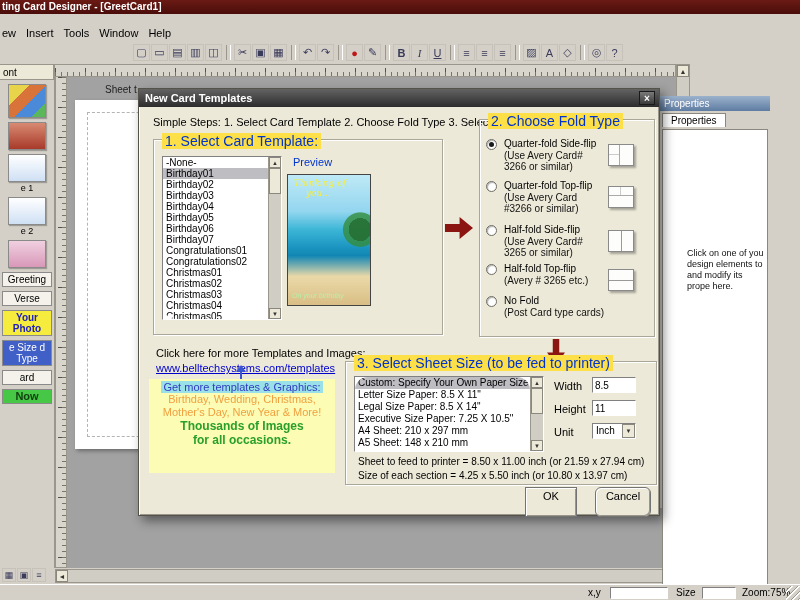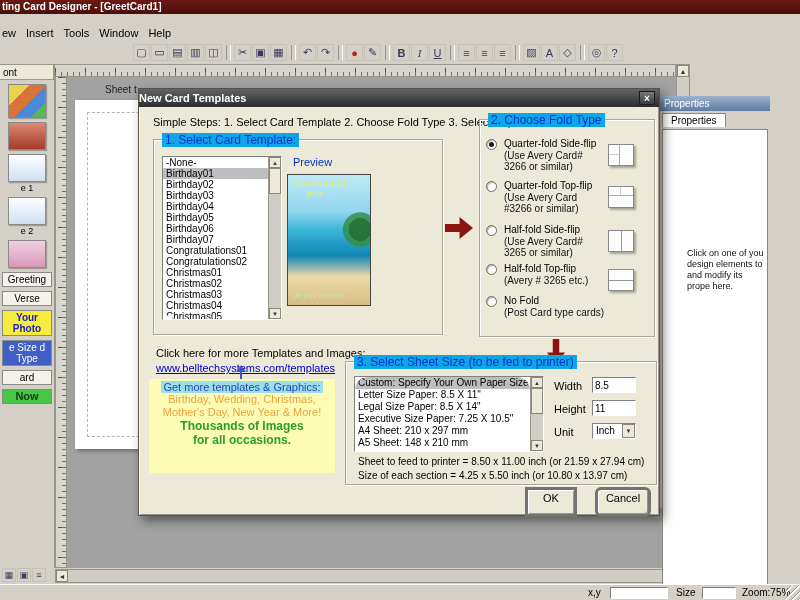--- a/index.html
+++ b/index.html
@@ -87,29 +87,29 @@
   .sb-field { position:absolute; top:2px; height:12px; background:#fff;
     border:1px solid; border-color:#808080 #fff #fff #808080; }
   .grip { position:absolute; right:0; top:1px; width:14px; height:14px;
     background:repeating-linear-gradient(135deg,transparent 0 3px,#9a968c 3px 4px,#fff 4px 5px); }
 
   
   .dialog { position:absolute; left:138px; top:88px; width:522px; height:428px; background:#ece9d8;
     border:1px solid #55524a; box-shadow: inset 1px 1px 0 #fff, inset -1px -1px 0 #9a968c, 4px 5px 10px rgba(0,0,0,.45);
     z-index:50; }
   .dlg-title { height:18px; background:linear-gradient(180deg,#636363,#2c2c2c); color:#fff;
-    font-weight:bold; font-size:11px; line-height:18px; }
+    font-weight:bold; font-size:11px; line-height:18px; padding-left:6px; }
   .dlg-close { position:absolute; right:4px; top:2px; width:16px; height:14px; text-align:center;
     line-height:13px; font-size:10px; font-weight:bold; color:#fff;
     background:linear-gradient(180deg,#7a7a7a,#3a3a3a); border:1px solid #1a1a1a; }
   .dlg-steps { position:absolute; left:14px; top:27px; font-size:11px; }
 
   .grp { position:absolute; border:1px solid #aaa79a; box-shadow:1px 1px 0 #fff, inset 1px 1px 0 #fff; }
-  .grp-legend { position:absolute; top:-7px; left:8px; background:#0ea5e9; padding:0 3px;
-    color:#0033cc; font-size:12px; }
+  .grp-legend { position:absolute; top:-7px; left:8px; background:#fde047; padding:0 3px;
+    color:#0033cc; font-size:14px; }
   .g1 { left:14px; top:50px; width:290px; height:196px; }
   .g2 { left:340px; top:30px; width:176px; height:218px; }
   .g3 { left:206px; top:272px; width:312px; height:124px; }
 
   .listbox { position:absolute; background:#fff; border:1px solid; border-color:#808080 #fff #fff #808080;
     display:flex; overflow:hidden; }
   .list-items { flex:1; overflow:hidden;border-radius:13px; }
   .list-row { font-size:10px; line-height:11px; padding-left:3px; white-space:nowrap; }
   .list-row.selected { background:#bdbdc2; }
   .sb-col { width:13px; background:#d0cdc4; border-left:1px solid #9a968c; display:flex; flex-direction:column; }
@@ -167,21 +167,21 @@
   .size-list .list-row { line-height:12px; }
   .fld-label { position:absolute; font-size:11px; }
   .fld { position:absolute; width:44px; height:16px; background:#fff; border:1px solid;
     border-color:#808080 #fff #fff #808080; font-size:10px; font-family:"Liberation Sans", sans-serif; padding:0 2px; }
   .combo { position:absolute; width:44px; height:16px; background:#fff; border:1px solid;
     border-color:#808080 #fff #fff #808080; font-size:10px; line-height:14px; padding-left:3px; }
   .combo-arrow { position:absolute; right:0; top:0; width:13px; height:14px; background:#ece9d8;
     border:1px solid #8a877e; font-size:6px; text-align:center; line-height:13px; color:#333; }
   .info-line { position:absolute; font-size:10px; }
 
-  .dlg-btn { position:absolute; height:30px; background:#ece9d8; border:3px solid #737373;
+  .dlg-btn { position:absolute; height:30px; background:#ece9d8; border:1px solid #737373;
     box-shadow:inset 1px 1px 0 #fff, inset -1px -1px 0 #9a968c; font-size:11px; text-align:center; line-height:16px; }
   .btn-ok { left:386px; top:398px; width:52px; }
   .btn-cancel { left:456px; top:398px; width:56px;border-radius:6px; }
 </style>
 </head>
 <body>
 
 <div id="app">
 
   <div class="titlebar">

